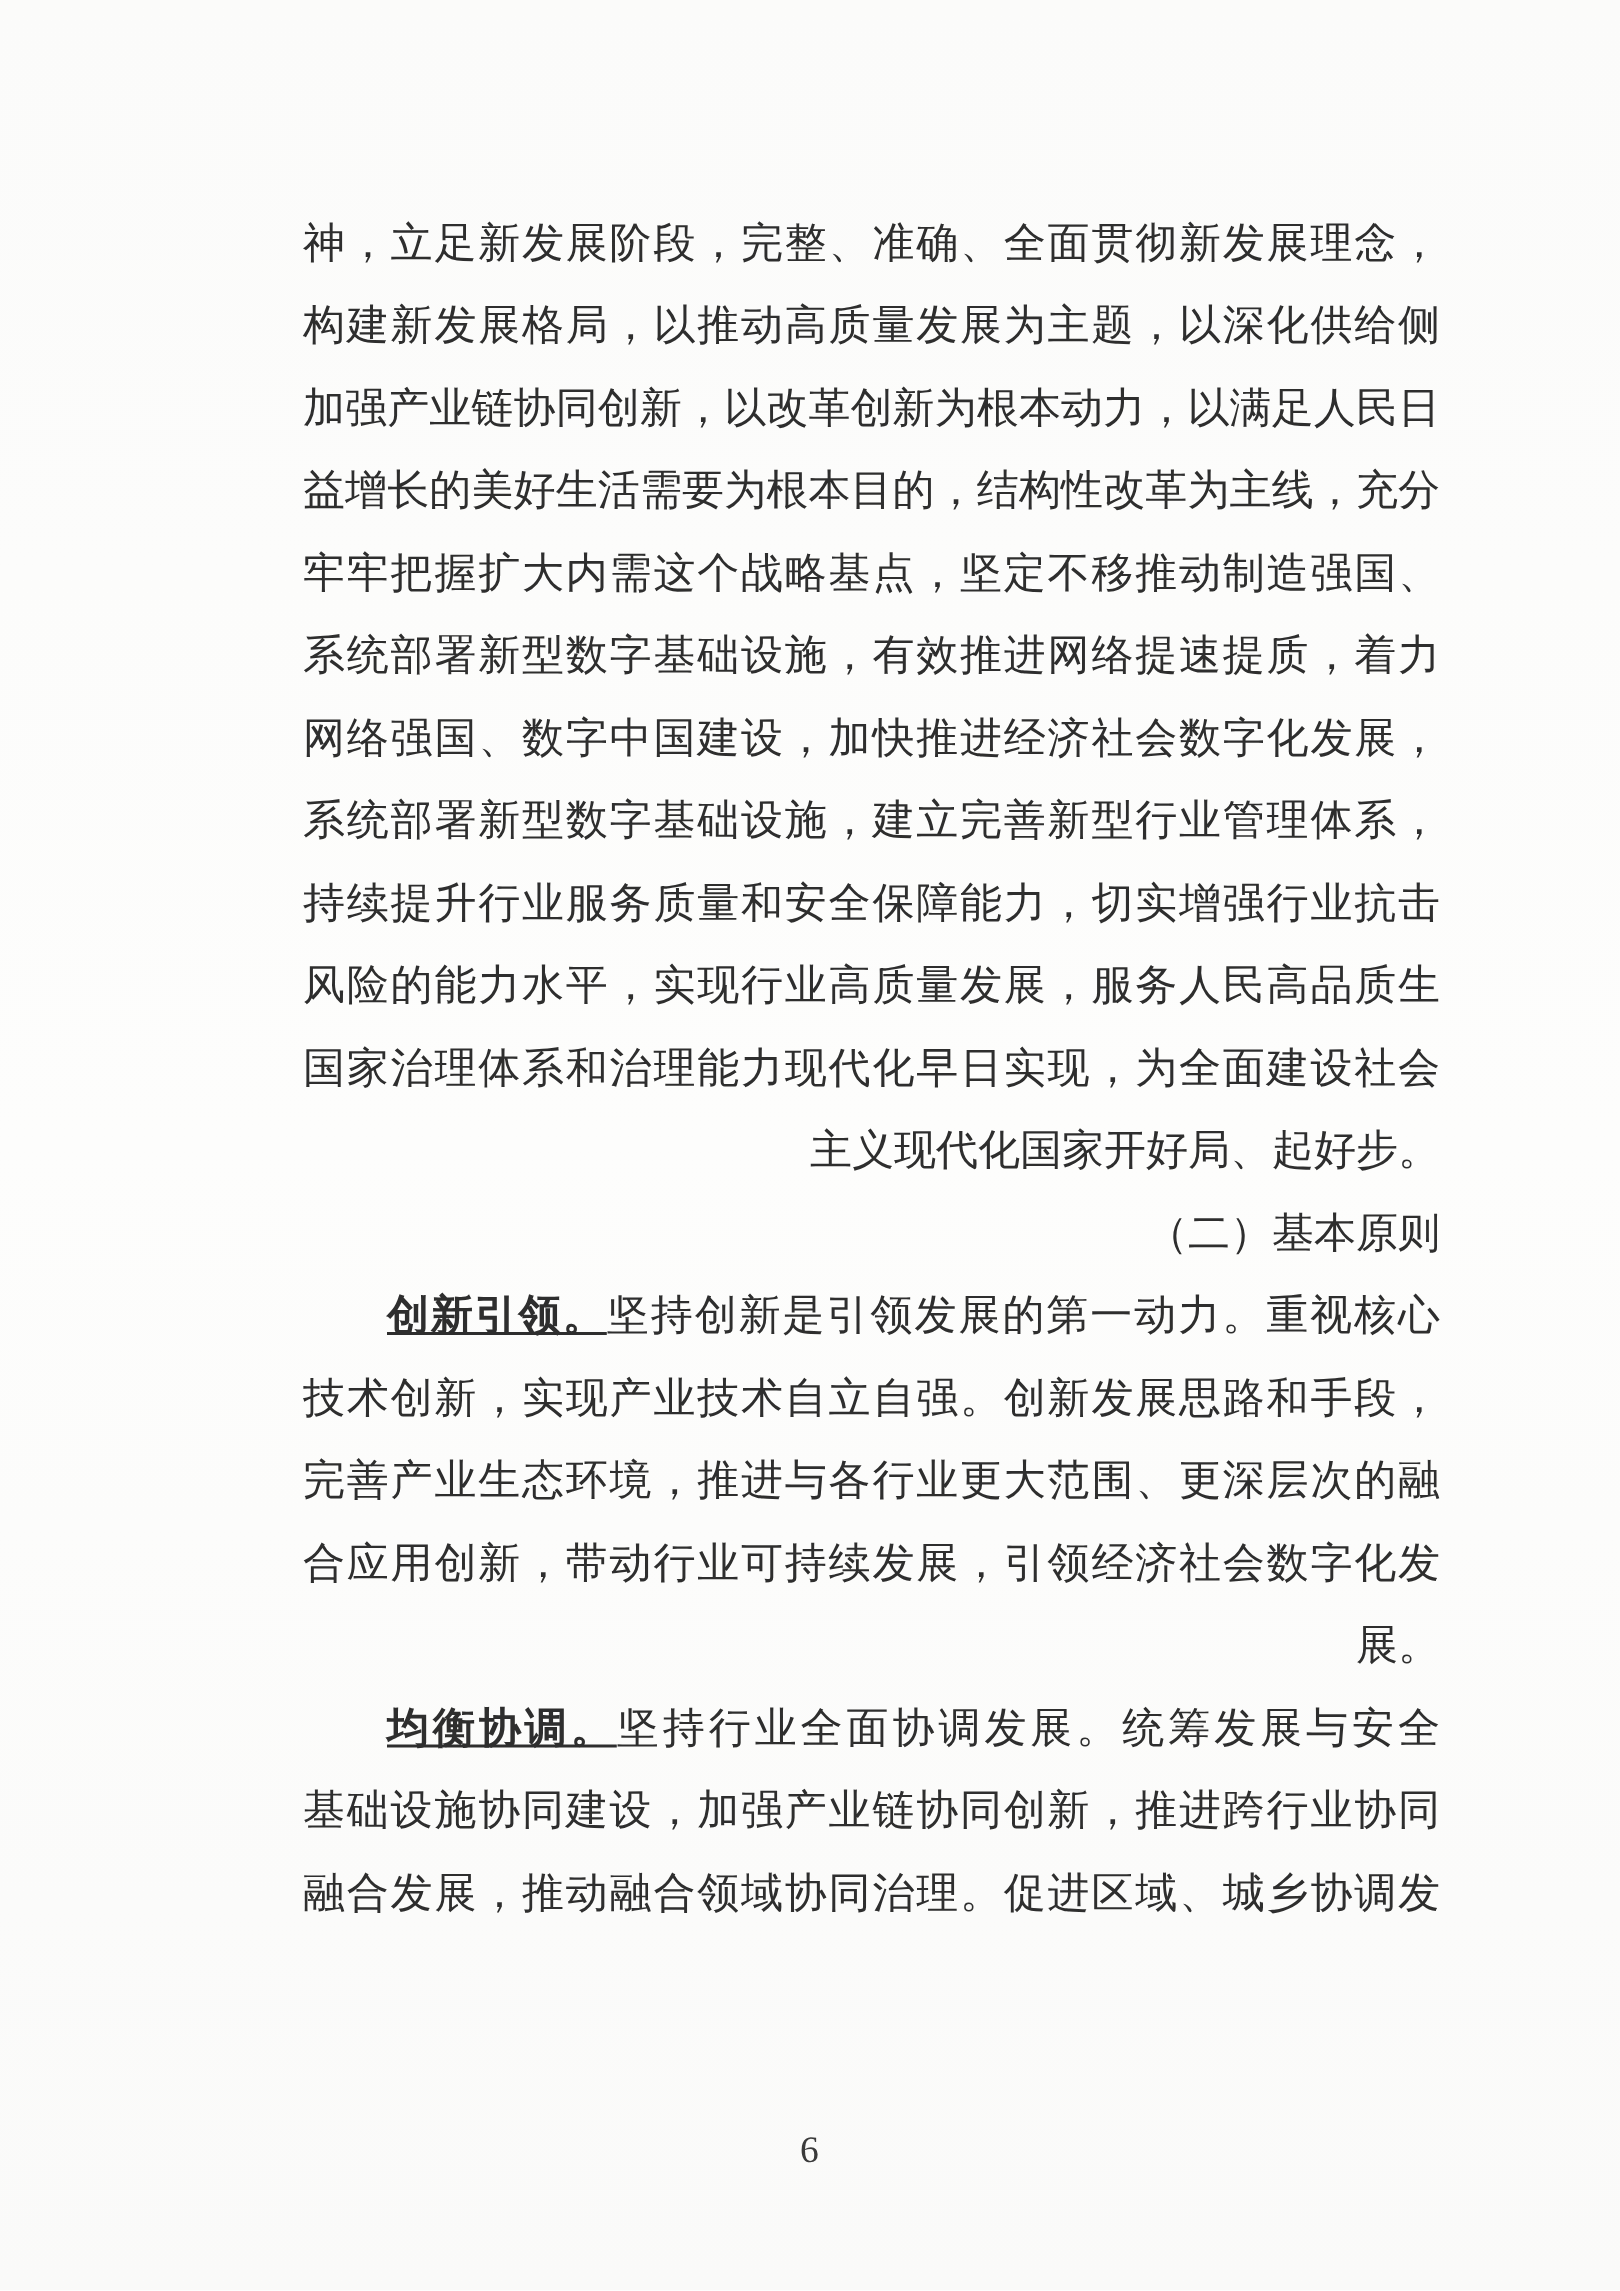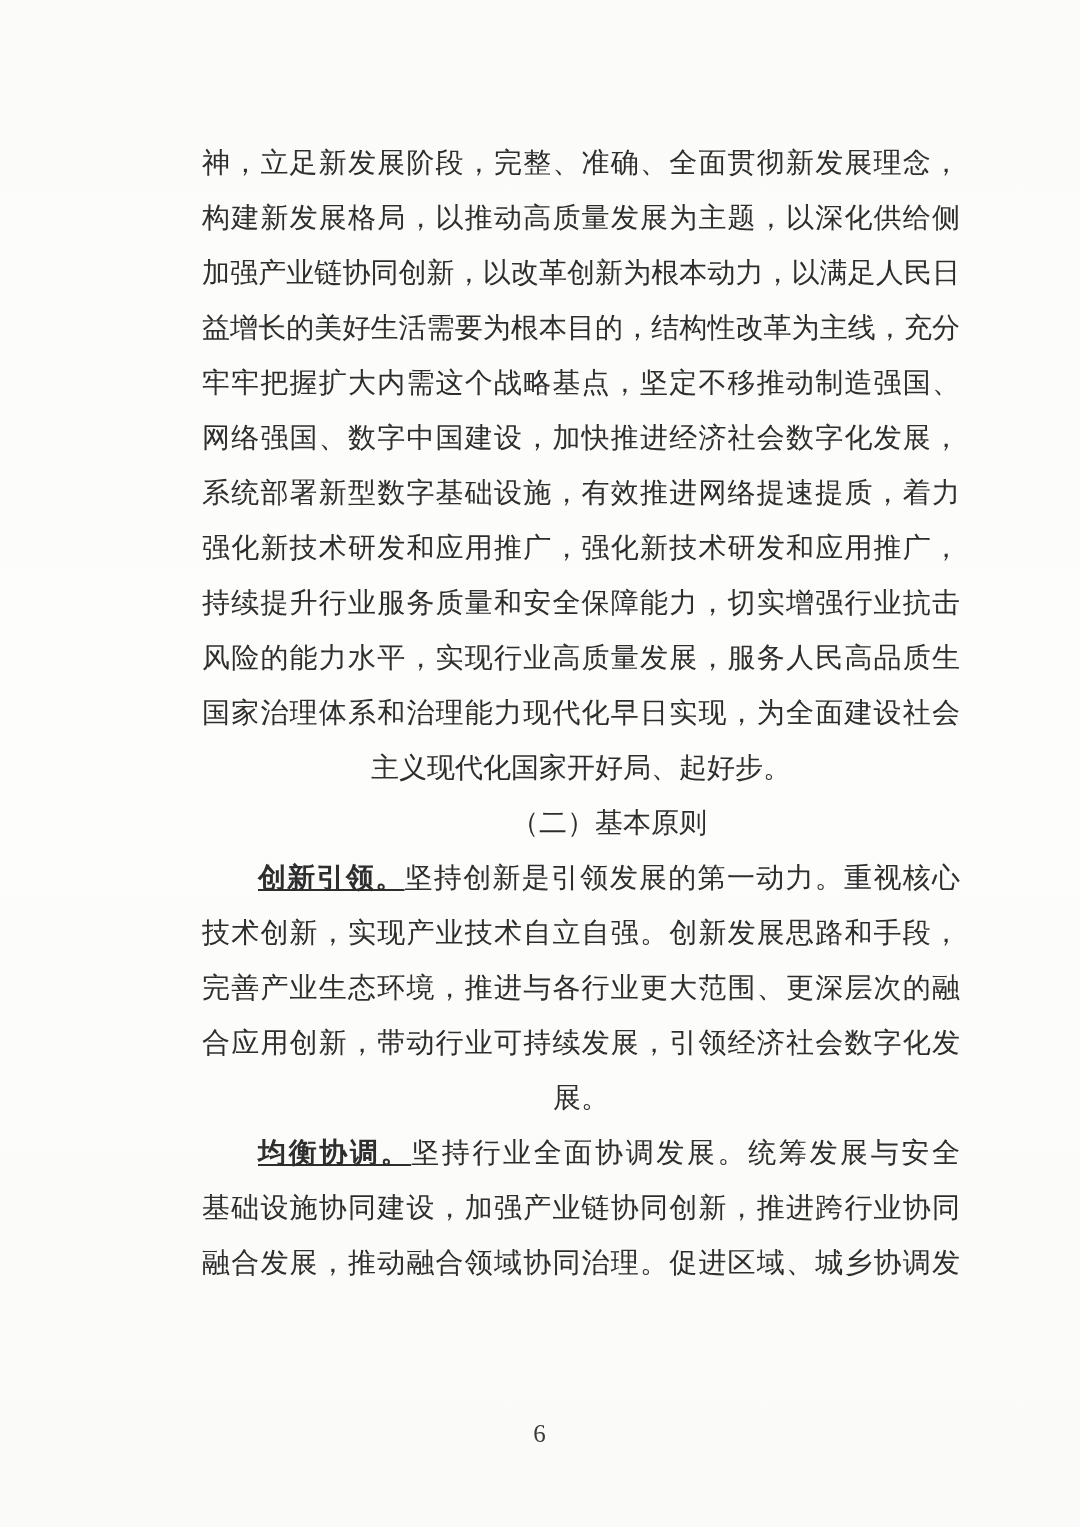--- a/index.html
+++ b/index.html
@@ -20,21 +20,21 @@
     left: 177px;
     top: 135px;
     width: 758px;
     color: #2e2e2e;
     font-size: 28px;
     line-height: 55px;
     margin-left: 25px;
   }
   .line {
     height: 55px;
-    text-align: center;
+    text-align: right;
     white-space: nowrap;
   }
   .line.just {
     text-align: justify;
     text-align-last: justify;
     white-space: normal;
   }
   .line.indent {
     padding-left: 56px;
   }
@@ -59,23 +59,23 @@
 </head>
 <body>
 
 <div id="page">
   <div id="text-block">
       <div class="line just"><span>神，立足新发展阶段，完整、准确、全面贯彻新发展理念，</span></div>
       <div class="line just"><span>构建新发展格局，以推动高质量发展为主题，以深化供给侧</span></div>
       <div class="line just"><span>加强产业链协同创新，以改革创新为根本动力，以满足人民日</span></div>
       <div class="line just"><span>益增长的美好生活需要为根本目的，结构性改革为主线，充分</span></div>
       <div class="line just"><span>牢牢把握扩大内需这个战略基点，坚定不移推动制造强国、</span></div>
+      <div class="line just"><span>系统部署新型数字基础设施，有效推进网络提速提质，着力</span></div>
       <div class="line just"><span>网络强国、数字中国建设，加快推进经济社会数字化发展，</span></div>
-      <div class="line just"><span>系统部署新型数字基础设施，有效推进网络提速提质，着力</span></div>
-      <div class="line just"><span>强化新技术研发和应用推广，强化新技术研发和应用推广，</span></div>
+      <div class="line just"><span>系统部署新型数字基础设施，建立完善新型行业管理体系，</span></div>
       <div class="line just"><span>持续提升行业服务质量和安全保障能力，切实增强行业抗击</span></div>
       <div class="line just"><span>风险的能力水平，实现行业高质量发展，服务人民高品质生</span></div>
       <div class="line just"><span>国家治理体系和治理能力现代化早日实现，为全面建设社会</span></div>
       <div class="line"><span>主义现代化国家开好局、起好步。</span></div>
       <div class="line indent"><span>（二）基本原则</span></div>
       <div class="line indent just"><span class="bold-run">创新引领。</span><span>坚持创新是引领发展的第一动力。重视核心</span></div>
       <div class="line just"><span>技术创新，实现产业技术自立自强。创新发展思路和手段，</span></div>
       <div class="line just"><span>完善产业生态环境，推进与各行业更大范围、更深层次的融</span></div>
       <div class="line just"><span>合应用创新，带动行业可持续发展，引领经济社会数字化发</span></div>
       <div class="line"><span>展。</span></div>

